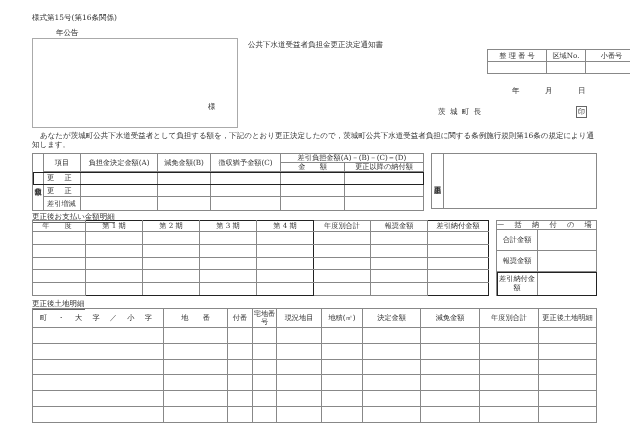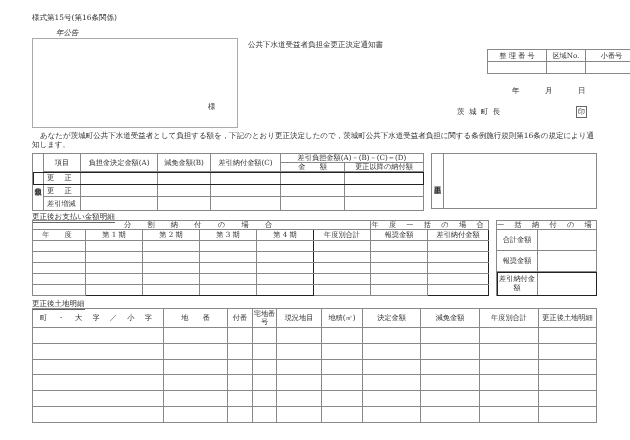--- a/index.html
+++ b/index.html
@@ -12,21 +12,21 @@
      font-size:7.2px;line-height:1;white-space:nowrap;overflow:hidden;}
   .vt{writing-mode:vertical-rl;text-orientation:upright;letter-spacing:0;}
   .sp{letter-spacing:4px;}
   .sp2{letter-spacing:7px;}
   .box{border:1px solid #aaa;}
 </style>
 </head>
 <body>
 
 <div class="abs t" style="left:32px;top:13px;">様式第15号(第16条関係)</div>
-<div class="abs t" style="left:56px;top:28px;font-style:italic;">年公告</div>
+<div class="abs t" style="left:56px;top:28px;">年公告</div>
 <div class="abs box" style="left:32px;top:38px;width:204px;height:88px;">
   <span class="abs t" style="left:175px;top:63px;">様</span>
 </div>
 <div class="abs t" style="left:248px;top:40px;">公共下水道受益者負担金更正決定通知書</div>
 
 <table style="left:487px;top:49px;width:151px;height:25px;">
   <tbody>
       <tr style="height:12px;">
     <td style="width:58px;">整 理 番 号</td>
     <td style="width:38px;">区域No.</td>
@@ -36,42 +36,42 @@
     <td></td>
     <td></td>
     <td></td>
   </tr>
 </tbody>
   </table>
 
 <div class="abs t" style="left:512px;top:86px;">年</div>
 <div class="abs t" style="left:545px;top:86px;">月</div>
 <div class="abs t" style="left:578px;top:86px;">日</div>
-<div class="abs t" style="left:438px;top:107px;letter-spacing:1px;margin-left:19px;">茨 城 町 長</div>
+<div class="abs t" style="left:438px;top:107px;letter-spacing:1px;">茨 城 町 長</div>
 <div class="abs t" style="left:576px;top:106px;border:1px solid #666;padding:0 1px;font-size:7px;">印</div>
 
 <div class="abs" style="left:32px;top:131px;width:566px;line-height:9px;text-indent:8px;">あなたが茨城町公共下水道受益者として負担する額を，下記のとおり更正決定したので，茨城町公共下水道受益者負担に関する条例施行規則第16条の規定により通知します。</div>
 
 <table style="left:32px;top:153px;width:392px;height:57px;padding-left:32px;">
   <colgroup>
       <col style="width:11px">
       <col style="width:37px">
       <col style="width:77px">
       <col style="width:53px">
       <col style="width:70px">
       <col style="width:64px">
       <col>
     </colgroup>
   <tbody>
       <tr style="height:9px;">
     <td rowspan="5" class="vt">負担金額</td>
     <td rowspan="2">項目</td>
     <td rowspan="2">負担金決定金額(A)</td>
     <td rowspan="2">減免金額(B)</td>
-    <td rowspan="2">差引納付金額(C)</td>
+    <td rowspan="2">徴収猶予金額(C)</td>
     <td colspan="2">差引負担金額(A)－(B)－(C)＝(D)</td>
   </tr>
   <tr style="height:9px;">
     <td>金　　額</td>
     <td>更正以降の納付額</td>
   </tr>
   <tr style="height:13px;outline:1.5px solid #222;outline-offset:-1px;">
     <td class="sp" style="text-align:left;padding-left:3px;">更 正 後</td>
     <td></td>
         <td></td>
@@ -113,24 +113,20 @@
       <col style="width:53px">
       <col style="width:57px">
       <col style="width:57px">
       <col style="width:57px">
       <col style="width:57px">
       <col style="width:57px">
       <col style="width:57px">
       <col>
     </colgroup>
   <tbody>
-      <tr style="height:9px;">
-    <td colspan="6" class="sp2">分 割 納 付 の 場 合</td>
-    <td colspan="2" class="sp">年 度 一 括 の 場 合</td>
-  </tr>
   <tr style="height:11px;">
     <td class="sp">年　度</td>
     <td style="border-left:1.5px solid #222;border-top:1.5px solid #222;">第 1 期</td>
     <td style="border-top:1.5px solid #222;">第 2 期</td>
     <td style="border-top:1.5px solid #222;">第 3 期</td>
     <td style="border-right:1.5px solid #222;border-top:1.5px solid #222;">第 4 期</td>
     <td>年度別合計</td>
     <td>報奨金額</td>
     <td style="border:1.5px solid #222;border-bottom:1px solid #888;">差引納付金額</td>
   </tr>

